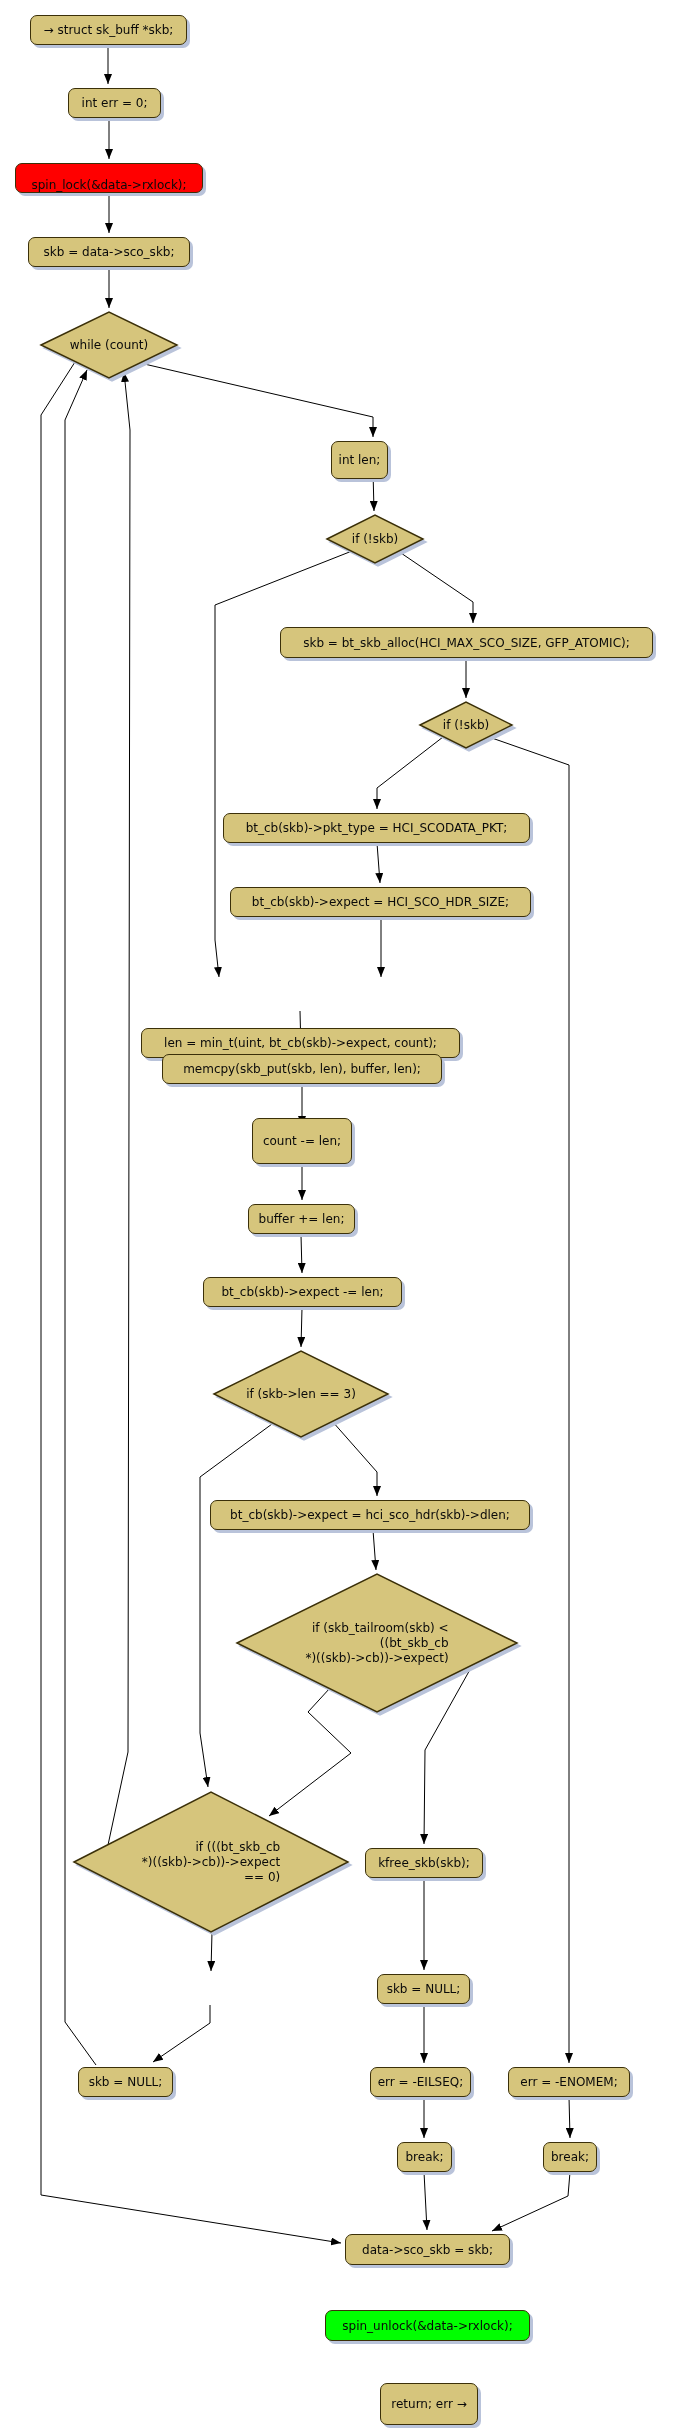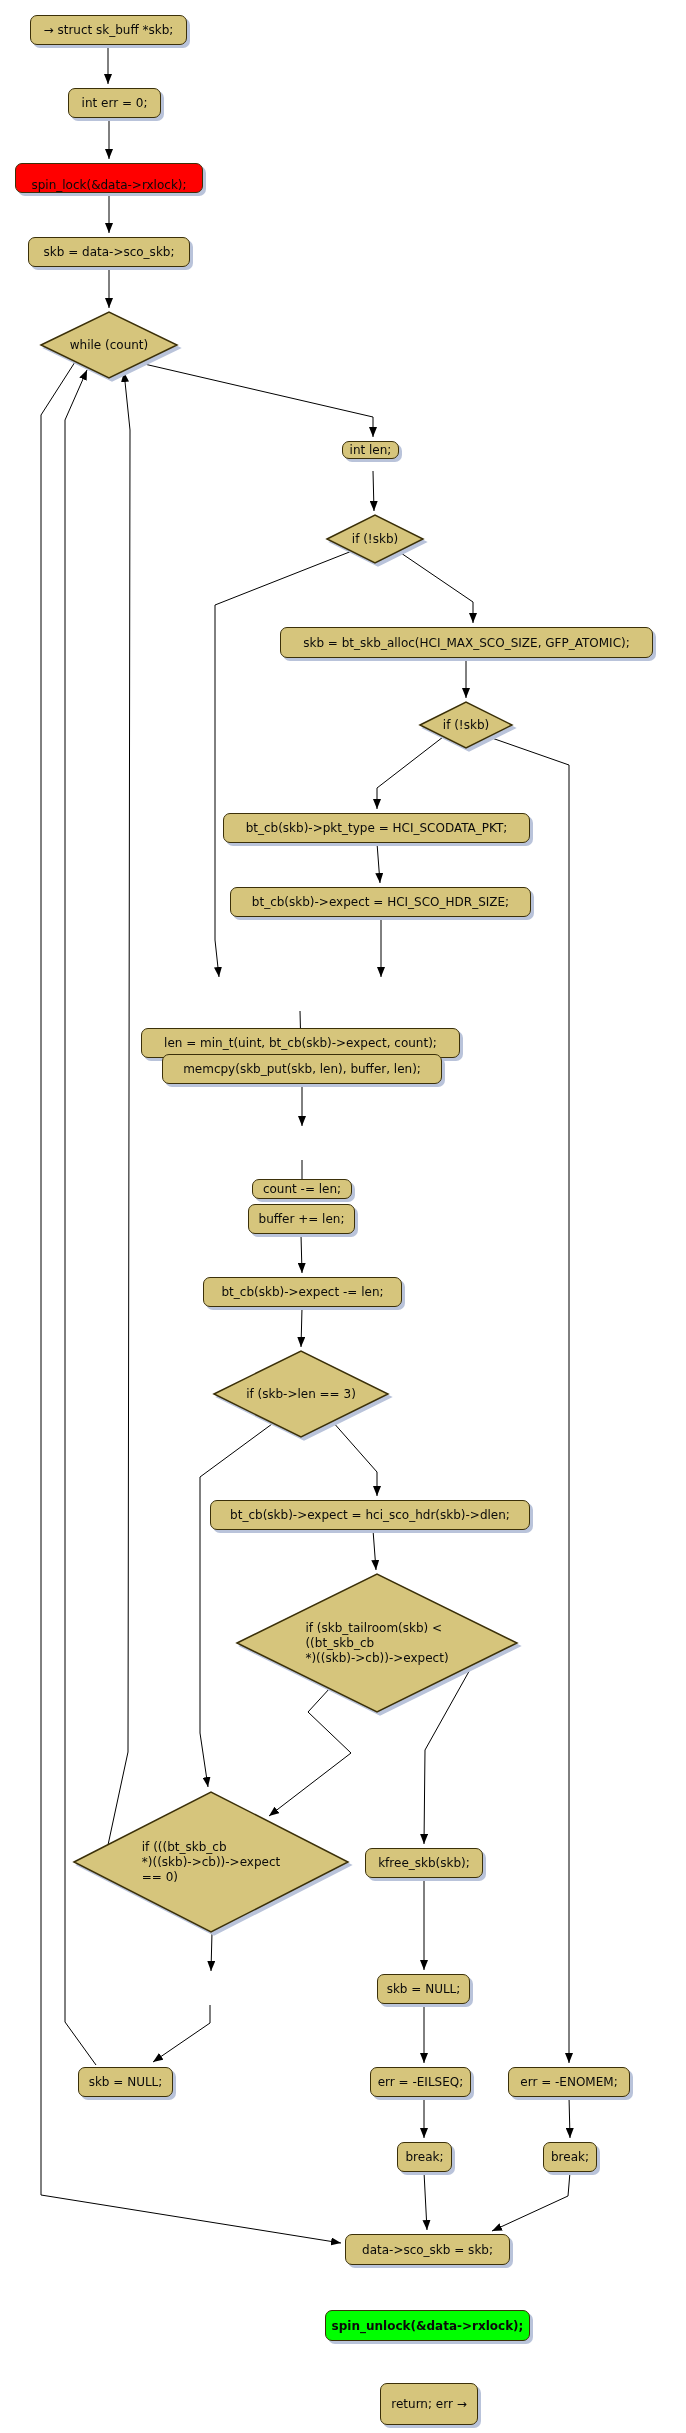--- a/index.html
+++ b/index.html
@@ -11,27 +11,27 @@
   svg.edges { position:absolute; left:0; top:0; z-index:1; }
   svg.edges polyline { fill:none; stroke:#000000; stroke-width:1; }
   .box {
     position:absolute; z-index:2; box-sizing:border-box;
     background:#d6c57c; border:1.5px solid #3b3009; border-radius:7px;
     box-shadow:3px 3px 0 #b9c3da;
     display:flex; align-items:center; justify-content:center;
     text-align:center; white-space:nowrap; padding:0 4px;
   }
   .box.lock   { background:#ff0000;align-items:flex-end; }
-  .box.unlock { background:#00ff00;font-weight:bold; }
+  .box.unlock { background:#00ff00; }
   .diamond { position:absolute; z-index:2; }
   .diamond > svg { position:absolute; left:0; top:0; width:100%; height:100%;
                    filter:drop-shadow(3px 3px 0 #b9c3da); overflow:visible; }
   .diamond polygon { fill:#d6c57c; stroke:#3b3009; stroke-width:1.5; vector-effect:non-scaling-stroke; }
   .dlabel { position:absolute; inset:0; z-index:3; display:flex; align-items:center;
-            justify-content:center; text-align:left; white-space:pre-line; line-height:1.25; }
+            justify-content:center; text-align:right; white-space:pre-line; line-height:1.25; }
 </style>
 </head>
 <body>
 
 <div id="canvas">
 
   <svg class="edges" width="686" height="2433">
     <defs>
       <marker id="arrow" viewBox="0 0 10 8" refX="10" refY="4" markerWidth="10" markerHeight="8" orient="auto" markerUnits="userSpaceOnUse">
         <path d="M0,0 L10,4 L0,8 z" fill="#000000"></path>
@@ -78,39 +78,39 @@
     </div>
   <div class="box" style="left:68px;top:88px;width:93px;height:30px">
       <span>int err = 0;</span>
     </div>
   <div class="box lock" style="left:15px;top:163px;width:188px;height:30px">
       <span>spin_lock(&amp;data-&gt;rxlock);</span>
     </div>
   <div class="box" style="left:28px;top:237px;width:162px;height:30px">
       <span>skb = data-&gt;sco_skb;</span>
     </div>
-  <div class="box" style="left:342px;top:441px;width:57px;height:18px">
+  <div class="box" style="left:331px;top:441px;width:57px;height:38px">
       <span>int len;</span>
     </div>
   <div class="box" style="left:280px;top:627px;width:373px;height:31px">
       <span>skb = bt_skb_alloc(HCI_MAX_SCO_SIZE, GFP_ATOMIC);</span>
     </div>
   <div class="box" style="left:223px;top:813px;width:307px;height:30px">
       <span>bt_cb(skb)-&gt;pkt_type = HCI_SCODATA_PKT;</span>
     </div>
   <div class="box" style="left:230px;top:887px;width:301px;height:30px">
       <span>bt_cb(skb)-&gt;expect = HCI_SCO_HDR_SIZE;</span>
     </div>
   <div class="box" style="left:141px;top:1028px;width:319px;height:30px">
       <span>len = min_t(uint, bt_cb(skb)-&gt;expect, count);</span>
     </div>
   <div class="box" style="left:162px;top:1054px;width:280px;height:30px">
       <span>memcpy(skb_put(skb, len), buffer, len);</span>
     </div>
-  <div class="box" style="left:252px;top:1179px;width:100px;height:20px">
+  <div class="box" style="left:252px;top:1118px;width:100px;height:46px">
       <span>count -= len;</span>
     </div>
   <div class="box" style="left:248px;top:1204px;width:107px;height:30px">
       <span>buffer += len;</span>
     </div>
   <div class="box" style="left:203px;top:1277px;width:199px;height:30px">
       <span>bt_cb(skb)-&gt;expect -= len;</span>
     </div>
   <div class="box" style="left:210px;top:1500px;width:320px;height:30px">
       <span>bt_cb(skb)-&gt;expect = hci_sco_hdr(skb)-&gt;dlen;</span>

